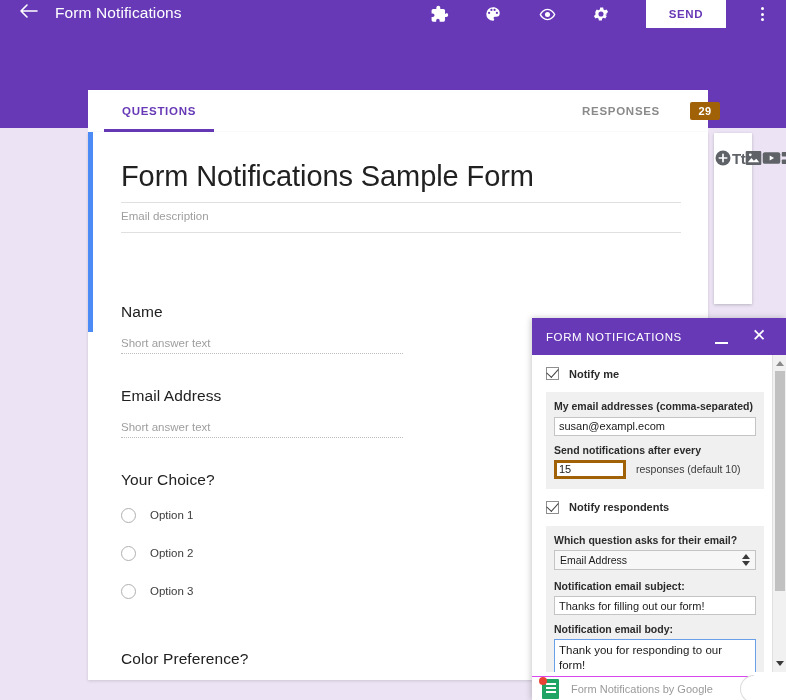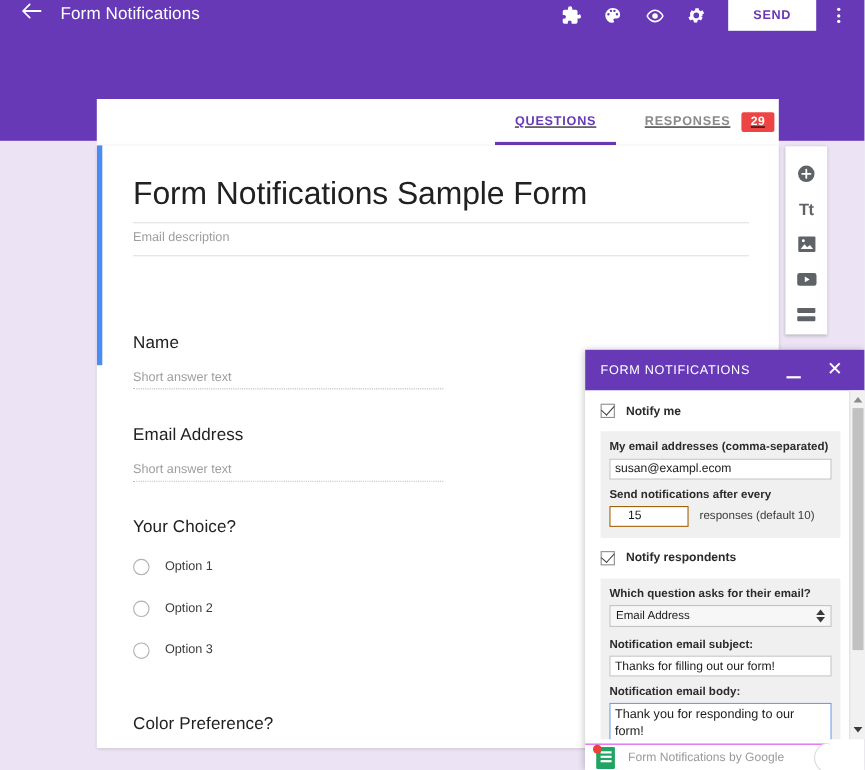--- a/index.html
+++ b/index.html
@@ -30,21 +30,21 @@
     position: absolute; left: 55px; top: 2px;
     color: #ffffff;
     font-size: 15.5px; line-height: 22px;
     letter-spacing: 0.1px;
     white-space: nowrap;
     cursor: text;
   }
   .top-icons {
     position: absolute; right: 10px; top: 0px;
     height: 28px;
-    display: flex; align-items: center; gap: 0px; justify-content: flex-end;
+    display: flex; align-items: center; gap: 16px; justify-content: flex-end;
   }
   .ticon {
     width: 38px; height: 28px;
     display: flex; align-items: center; justify-content: center;
     cursor: pointer;
   }
   .ticon svg { display: block; }
   .send-btn {
     margin: 0 6px 0 10px;
     width: 80px; height: 28px;
@@ -63,41 +63,41 @@
   }
   .kebab i { display:block; width: 3px; height: 3px; border-radius: 50%; background: #fff; }
 
   
   .tabcard {
     position: absolute; left: 88px; top: 90px;
     width: 620px; height: 42px;
     background: #ffffff;
   }
   .tabs {
-    position: absolute; left: 0; top: 0;
+    position: absolute; left: 16px; top: 0;
     width: 100%; height: 42px;
-    display: flex; align-items: center; justify-content: flex-end; text-decoration: underline;
+    display: flex; align-items: center; justify-content: space-between;
   }
   .tab {
     position: relative;
     height: 42px;
     display: flex; align-items: center;
     font-size: 11.5px; font-weight: bold; letter-spacing: 0.7px;
     cursor: pointer;
   }
   .tab.questions { color: #6739b7; padding: 0 18px; margin-right: 22px; }
   .tab.questions::after {
     content: ""; position: absolute; left: 0; bottom: 0;
     width: 100%; height: 3px; background: #6739b7;
   }
   .tab.responses { color: #8a8a8a; padding: 0 4px; }
   .resp-badge {
-    margin-left: 10px;
+    margin-left: 30px;
     min-width: 30px; height: 18px; padding: 0 7px;
-    background: #ef4444; color: #ffffff;
+    background: #a16207; color: #ffffff;
     font-size: 11px; font-weight: bold; letter-spacing: 0.3px;
     display: inline-flex; align-items: center; justify-content: center;
     border-radius: 2px;
   }
 
   
   .formcard {
     position: absolute; left: 88px; top: 132px;
     width: 620px; height: 548px;
     background: #ffffff;
@@ -152,21 +152,21 @@
     margin-right: 14px; flex: none;
   }
   .opt-label { font-size: 11.5px; color: #3c3c3c; }
 
   
   .sidetools {
     position: absolute; left: 714px; top: 133px;
     width: 38px; height: 171px;
     background: #ffffff;
     box-shadow: 0 1px 3px rgba(0,0,0,0.22);
-    display: flex; flex-direction: column; 
+    display: flex; flex-direction: row; 
     padding-top: 9px;
   }
   .stool {
     width: 38px; height: 32px;
     display: flex; align-items: center; justify-content: center;
     cursor: pointer;
   }
   .stool svg { display: block; }
   .tt-glyph {
     color: #5f6368; font-weight: bold;
@@ -246,23 +246,23 @@
     border: 1px solid #c4c4c4;
     font-size: 11px; color: #1a1a1a;
     padding: 0 4px;
     font-family: "Liberation Sans", sans-serif;
     line-height: 17px;
   }
   .num-row { display: flex; align-items: center; }
   .num-input {
     width: 72px; height: 19px;
     background: #ffffff;
-    border: 1px solid #a16207;
+    border: 3px solid #a16207;
     font-size: 11px; color: #1a1a1a;
-    padding: 0 16px;
+    padding: 0 2px;
     font-family: "Liberation Sans", sans-serif;
     line-height: 17px;
   }
   .num-suffix { margin-left: 10px; font-size: 10.5px; color: #3a3a3a; }
 
   .select-box {
     position: relative;
     width: 100%; height: 20px;
     background: #f7f7f7;
     border: 1px solid #c4c4c4;

